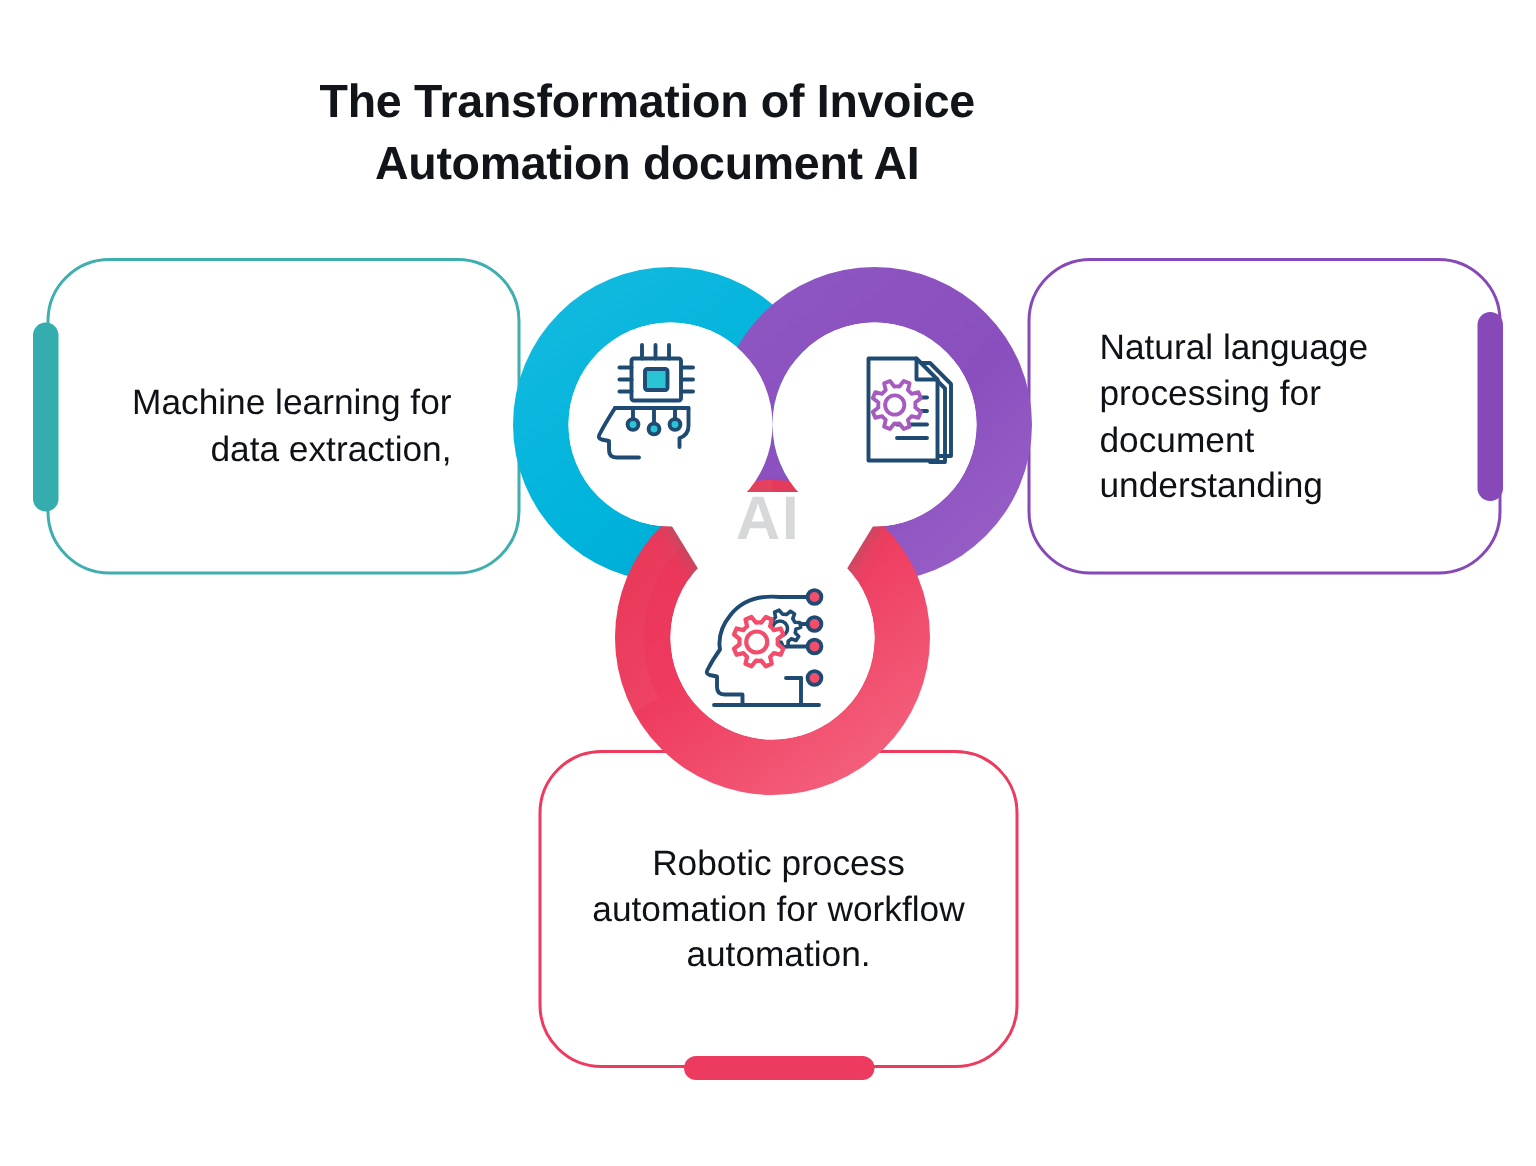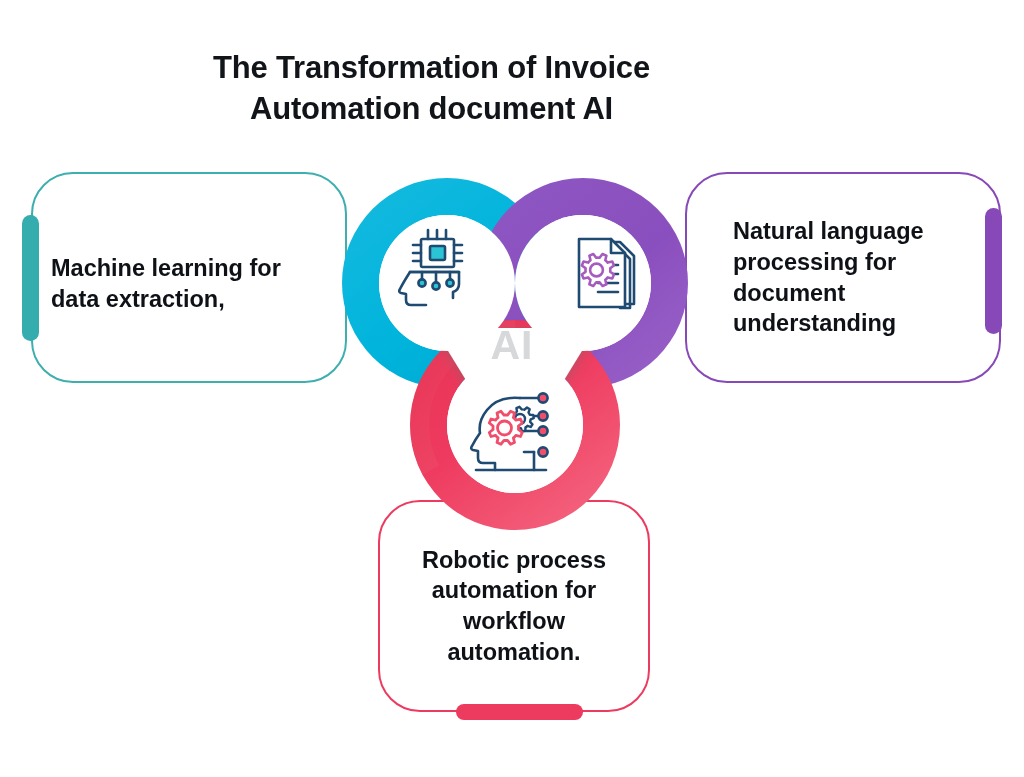--- a/index.html
+++ b/index.html
@@ -41,61 +41,61 @@
     position: absolute;
     box-sizing: border-box;
     background: #ffffff;
     border-radius: 42px;
     border: 2.5px solid #000;
     display: flex;
     align-items: center;
   }
   .callout .txt {
     font-size: 23.5px;
-    font-weight: bold;
+    font-weight: normal;
     line-height: 1.30;
     color: #0e1116;
     width: 100%;
     box-sizing: border-box;
   }
 
   
   #box-left {
     left: 31px;
     top: 172px;
     width: 316px;
     height: 211px;
     border-color: #3FAEAE;
     z-index: 2;
   }
   #box-left .txt {
-    text-align: left;
+    text-align: right;
     padding: 0 44px 0 18px;
     margin-top: 12px;
   }
 
   
   #box-right {
     left: 685px;
     top: 172px;
     width: 316px;
     height: 211px;
     border-color: #8748B8;
     z-index: 2;
   }
   #box-right .txt {
     text-align: left;
     padding: 0 18px 0 46px;
   }
 
   
   #box-bottom {
-    left: 378px;
+    left: 359px;
     top: 500px;
-    width: 272px;
+    width: 320px;
     height: 212px;
     border-color: #ED3A5F;
     z-index: 2;
   }
   #box-bottom .txt {
     text-align: center;
     padding: 0 26px;
   }
 
   

